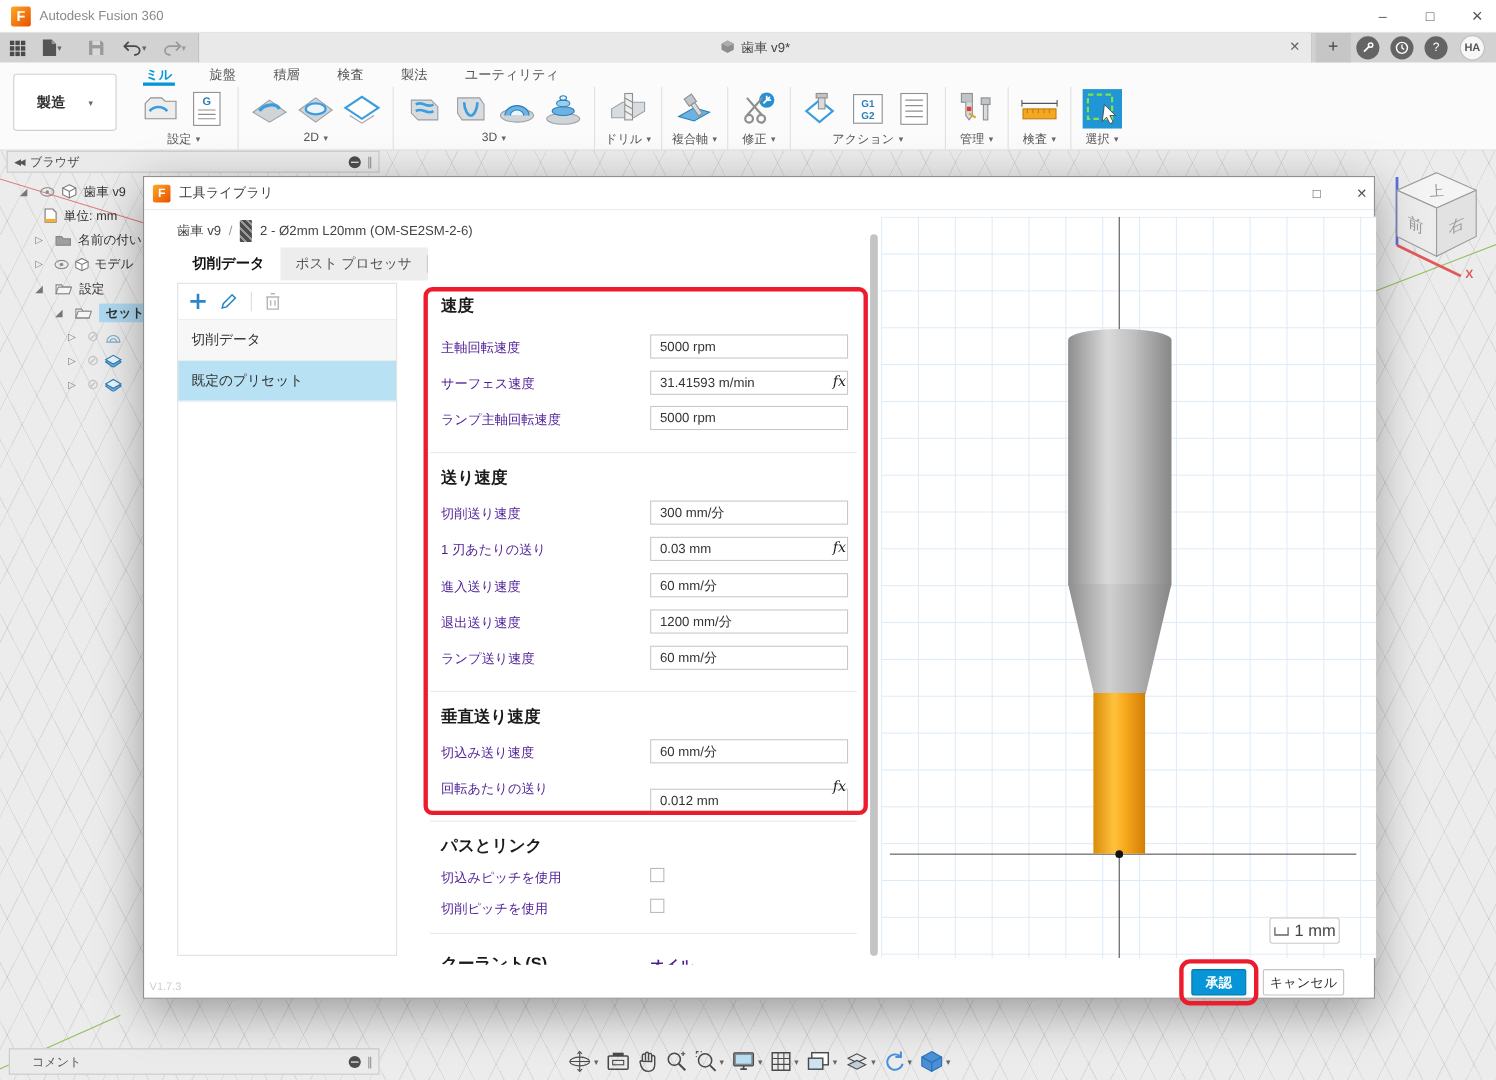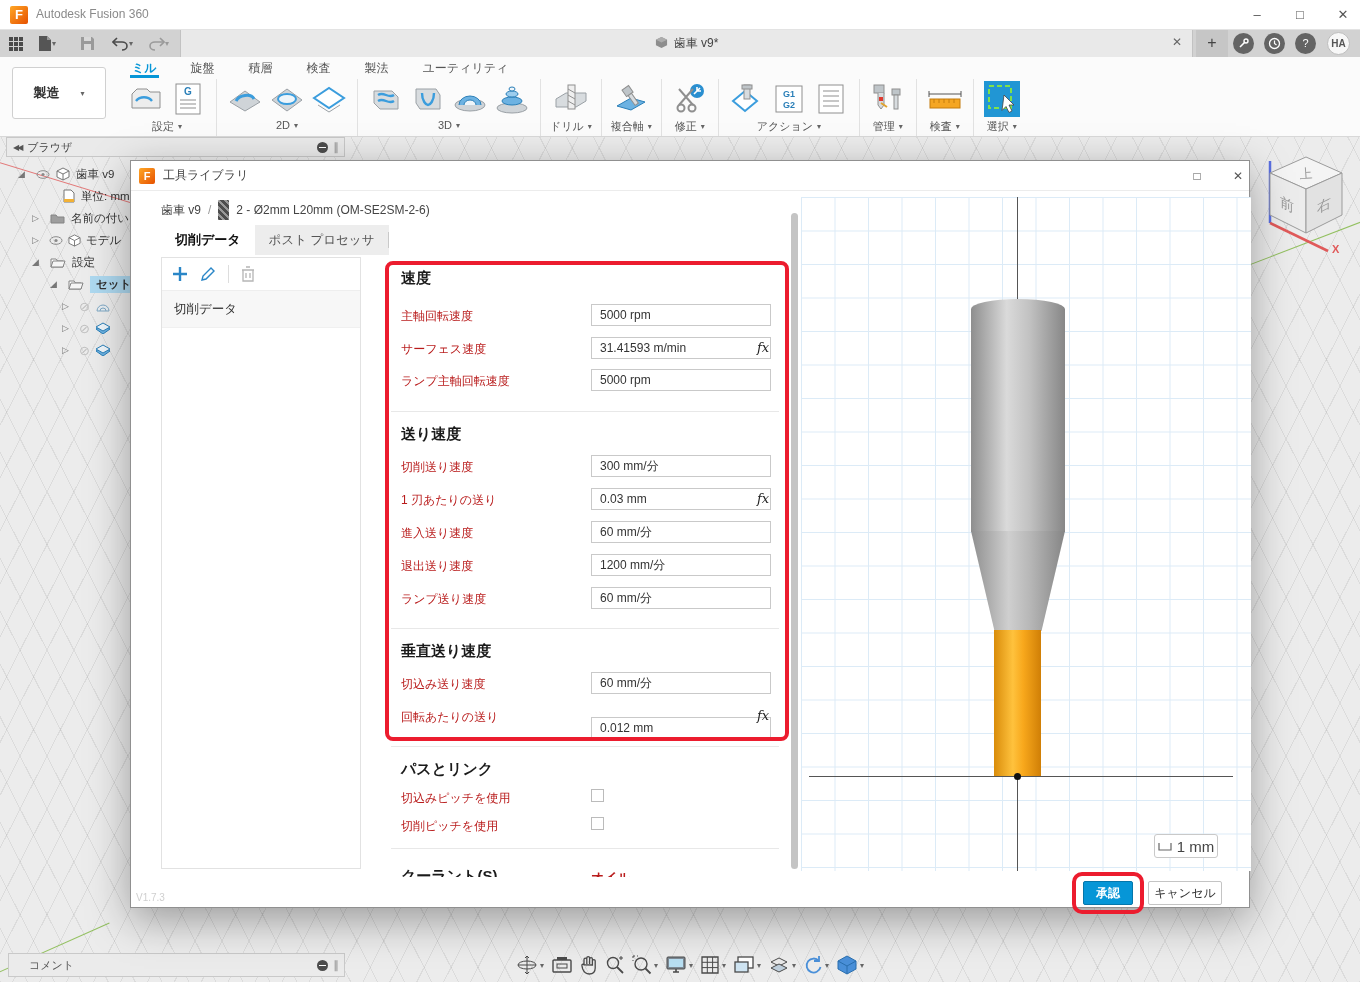--- a/index.html
+++ b/index.html
@@ -66,21 +66,21 @@
   
   .plist{left:30px;top:96px;width:200px;height:612px;border:1px solid #e2e2e2;background:#fff;}
   .ptools{height:33px;border-bottom:1px solid #eee;display:flex;align-items:center;padding-left:10px;gap:12px;}
   .ptsep{width:1px;height:18px;background:#ddd;}
   .prow{height:37px;display:flex;align-items:center;padding-left:12px;font-size:12.5px;border-bottom:1px solid #f0f0f0;}
   .prow.head{background:#f7f7f7;}
   .prow.sel{background:#b9e1f4;}
   
   .form{left:258px;top:96px;width:396px;height:620px;overflow:hidden;}
   .fsec{position:absolute;left:12px;font-size:15px;font-weight:bold;color:#1a1a1a;}
-  .flabel{position:absolute;left:12px;font-size:12px;color:#b91c1c;}
+  .flabel{position:absolute;left:12px;font-size:12px;color:#4c1d95;}
   .finput{position:absolute;left:202px;width:180px;height:22px;border:1px solid #c9c9c9;background:#fff;
     font-size:12px;color:#333;padding:0 8px;font-family:"Liberation Sans",sans-serif;}
   .fx{position:absolute;left:368px;width:22px;font-size:13px;font-style:italic;
     font-family:"DejaVu Serif",serif;color:#222;}
   .fdiv{position:absolute;left:2px;right:6px;border-top:1px solid #e8e8e8;}
   .cb{position:absolute;left:202px;width:13px;height:13px;border:1px solid #bbb;background:#fff;}
   .ring{position:absolute;border:4px solid #ec1c2e;border-radius:8px;pointer-events:none;}
   .vscroll{left:660px;top:52px;width:7px;height:656px;background:#c4c4c4;border-radius:4px;}
   
   .preview{left:670px;top:36px;width:450px;height:674px;background:#fff;overflow:hidden;
@@ -439,21 +439,21 @@
       <svg width="14" height="9" viewBox="0 0 14 9" style="margin:0 6px">
           <ellipse cx="7" cy="4.5" rx="6" ry="3.8" fill="none" stroke="#8a8a8a"></ellipse>
           <circle cx="7" cy="4.5" r="1.6" fill="#8a8a8a"></circle>
         </svg>
       <svg width="14" height="14" viewBox="0 0 14 14" style="margin-right:6px">
           <path d="M7 1l6 3v6l-6 3-6-3V4z" fill="#fff" stroke="#777"></path>
           <path d="M1 4l6 3 6-3M7 7v6" fill="none" stroke="#777"></path>
         </svg>
       <span>歯車 v9</span>
     </div>
-    <div class="abs trow" style="left:63px;top:49px">
+    <div class="abs trow" style="left:40px;top:49px">
       <svg width="12" height="14" viewBox="0 0 12 14" style="margin-right:6px">
           <path d="M1 1h7l3 3v9H1z" fill="#fff" stroke="#777"></path>
           <rect x="1" y="10" width="10" height="3" fill="#f2b135"></rect>
         </svg>
       <span>単位: mm</span>
     </div>
     <div class="abs trow" style="left:32px;top:71px">
       <span class="exp">▷</span>
       <svg width="15" height="11" viewBox="0 0 15 11" style="margin:0 6px">
           <path d="M1 2h5l1.5 2H14v6H1z" fill="#9e9e9e" stroke="#848484"></path>
@@ -647,20 +647,21 @@
           </svg>
         <svg width="16" height="16" viewBox="0 0 16 16">
             <path d="M2 14l1-4 8-8 3 3-8 8z" fill="none" stroke="#2a86c7" stroke-width="1.4"></path>
           </svg>
         <span class="ptsep"></span>
         <svg width="14" height="16" viewBox="0 0 14 16">
             <path d="M2 4h10v11H2zM1 4h12M5 1h4M5 7v5M9 7v5" fill="none" stroke="#b5b5b5" stroke-width="1.3"></path>
           </svg>
       </div>
       <div class="prow head">切削データ</div>
+      <div class="prow sel">既定のプリセット</div>
     </div>
 
     <div class="abs form">
       <div class="fsec" style="top:12px">速度</div>
       <span class="flabel" style="top:51px">主軸回転速度</span>
       <input class="finput" style="top: 47px;" readonly="" value="5000 rpm">
       <span class="flabel" style="top:84px">サーフェス速度</span>
       <input class="finput" style="top: 80px;" readonly="" value="31.41593 m/min">
       <span class="fx" style="top:83px">fx</span>
       <span class="flabel" style="top:116px">ランプ主軸回転速度</span>

